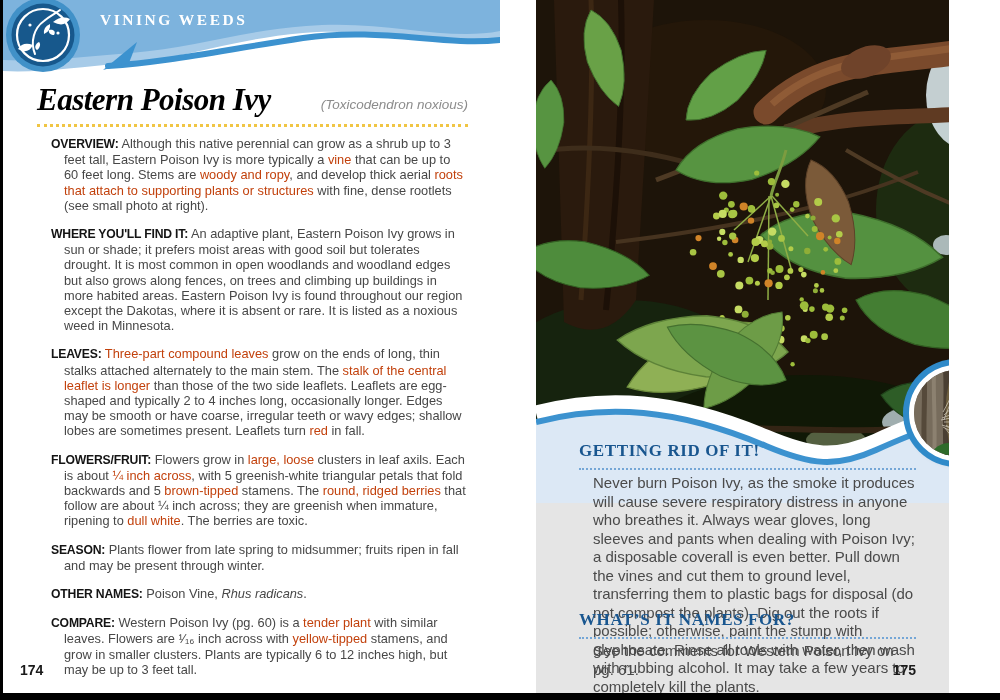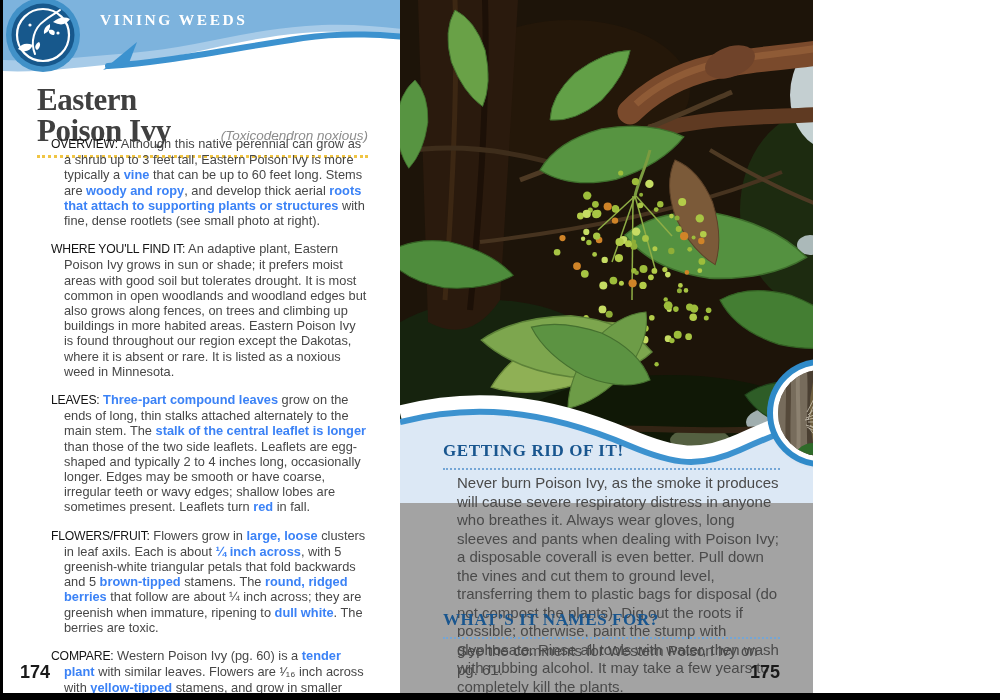--- a/index.html
+++ b/index.html
@@ -6,58 +6,58 @@
   body{
     width:1000px;height:700px;overflow:hidden;background:#000;
     font-family:"Liberation Sans", sans-serif;
   }
   .spread{
     position:relative;width:997px;height:693px;margin-left:3px;
     display:flex;background:#fff;
   }
   
   .page-left{
-    position:relative;width:397px;height:693px;background:#ffffff;overflow:hidden;
+    position:relative;width:497px;height:693px;background:#ffffff;overflow:hidden;
   }
   .header-wave{position:absolute;top:0;left:0;}
   .category-label{
     position:absolute;top:11px;left:97px;
     font-family:"Liberation Serif", serif;font-weight:bold;
     font-size:15.5px;letter-spacing:2.5px;color:#ffffff;
   }
   .title-row{
     position:absolute;top:84px;left:34px;right:32px;
     display:flex;justify-content:space-between;align-items:flex-end;
     border-bottom:3px dotted #f0c544;padding-bottom:9px;
   }
   .title{
     font-family:"Liberation Serif", serif;font-weight:bold;
-    font-size:31px;line-height:1;color:#404040;margin:0;letter-spacing:-0.5px;
+    font-size:31px;line-height:1;color:#000000;margin:0;letter-spacing:-0.5px;font-style:italic;
   }
   .sci-name{
     font-size:13.5px;font-style:italic;color:#8c8c8c;padding-bottom:3px;white-space:nowrap;
   }
   .sections{
     position:absolute;top:136px;left:48px;right:32px;
     font-size:12.8px;line-height:15.2px;color:#474747;
   }
   .sec{margin:0 0 13px 0;padding-left:13px;text-indent:-13px;}
   .sec-label{
-    font-weight:normal;color:#141414;font-size:12.2px;letter-spacing:-0.2px;
-  }
-  .sec .b{font-weight:bold;color:#3b82f6;}
+    font-weight:bold;color:#141414;font-size:12.2px;letter-spacing:-0.2px;
+  }
+  .sec .b{font-weight:normal;color:#c2410c;}
   .sec .i{font-style:italic;}
   .page-num{
-    position:absolute;font-size:18px;font-weight:bold;color:#1a1a1a;
+    position:absolute;font-size:14px;font-weight:bold;color:#1a1a1a;
   }
   .page-num.left{left:17px;top:662px;}
   .page-num.right{right:33px;top:662px;}
   
   .page-right{
-    position:relative;width:413px;height:693px;background:#a3a3a3;overflow:hidden;
+    position:relative;width:413px;height:693px;background:#e5e5e5;overflow:hidden;margin-left:36px;
   }
   .main-photo{position:absolute;top:0;left:0;}
   .divider-wave{position:absolute;top:388px;left:0;}
   .inset-photo{
     position:absolute;left:373px;top:365px;width:86px;height:86px;
     border:5px solid #ffffff;border-radius:50%;
     box-shadow:0 0 0 6px #2f8ac9, 0 2px 6px rgba(0,0,0,.25);
     overflow:hidden;background:#776c5c;
   }
   .r-heading{
@@ -115,21 +115,23 @@
 
     <div class="sections">
   <p class="sec"><span class="sec-label">OVERVIEW:</span> <span class="sec-text"><span>Although this native perennial can grow as a shrub up to 3 feet tall, Eastern Poison Ivy is more typically a </span><span class="b">vine</span><span> that can be up to 60 feet long. Stems are </span><span class="b">woody and ropy</span><span>, and develop thick aerial </span><span class="b">roots that attach to supporting plants or structures</span><span> with fine, dense rootlets (see small photo at right).</span></span></p>
 
   <p class="sec"><span class="sec-label">WHERE YOU'LL FIND IT:</span> <span class="sec-text"><span>An adaptive plant, Eastern Poison Ivy grows in sun or shade; it prefers moist areas with good soil but tolerates drought. It is most common in open woodlands and woodland edges but also grows along fences, on trees and climbing up buildings in more habited areas. Eastern Poison Ivy is found throughout our region except the Dakotas, where it is absent or rare. It is listed as a noxious weed in Minnesota.</span></span></p>
 
   <p class="sec"><span class="sec-label">LEAVES:</span> <span class="sec-text"><span class="b">Three-part compound leaves</span><span> grow on the ends of long, thin stalks attached alternately to the main stem. The </span><span class="b">stalk of the central leaflet is longer</span><span> than those of the two side leaflets. Leaflets are egg-shaped and typically 2 to 4 inches long, occasionally longer. Edges may be smooth or have coarse, irregular teeth or wavy edges; shallow lobes are sometimes present. Leaflets turn </span><span class="b">red</span><span> in fall.</span></span></p>
 
   <p class="sec"><span class="sec-label">FLOWERS/FRUIT:</span> <span class="sec-text"><span>Flowers grow in </span><span class="b">large, loose</span><span> clusters in leaf axils. Each is about </span><span class="b">¼ inch across</span><span>, with 5 greenish-white triangular petals that fold backwards and 5 </span><span class="b">brown-tipped</span><span> stamens. The </span><span class="b">round, ridged berries</span><span> that follow are about ¼ inch across; they are greenish when immature, ripening to </span><span class="b">dull white</span><span>. The berries are toxic.</span></span></p>
 
-
+  <p class="sec"><span class="sec-label">SEASON:</span> <span class="sec-text"><span>Plants flower from late spring to midsummer; fruits ripen in fall and may be present through winter.</span></span></p>
+
+  <p class="sec"><span class="sec-label">OTHER NAMES:</span> <span class="sec-text"><span>Poison Vine, </span><span class="i">Rhus radicans</span><span>.</span></span></p>
 
   <p class="sec"><span class="sec-label">COMPARE:</span> <span class="sec-text"><span>Western Poison Ivy (pg. 60) is a </span><span class="b">tender plant</span><span> with similar leaves. Flowers are ¹⁄₁₆ inch across with </span><span class="b">yellow-tipped</span><span> stamens, and grow in smaller clusters. Plants are typically 6 to 12 inches high, but may be up to 3 feet tall.</span></span></p>
 </div>
 
     <div class="page-num left">174</div>
   </div>
 
   <div class="page-right">
 
     <svg class="main-photo" width="500" height="470" viewBox="0 0 500 470">

